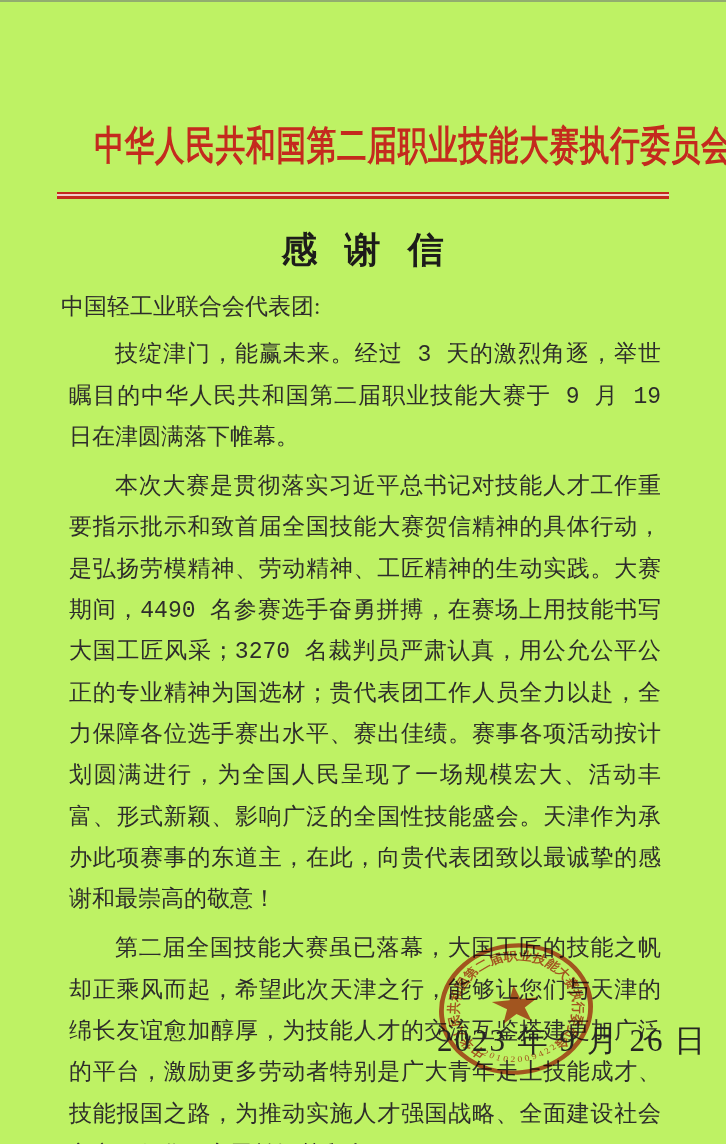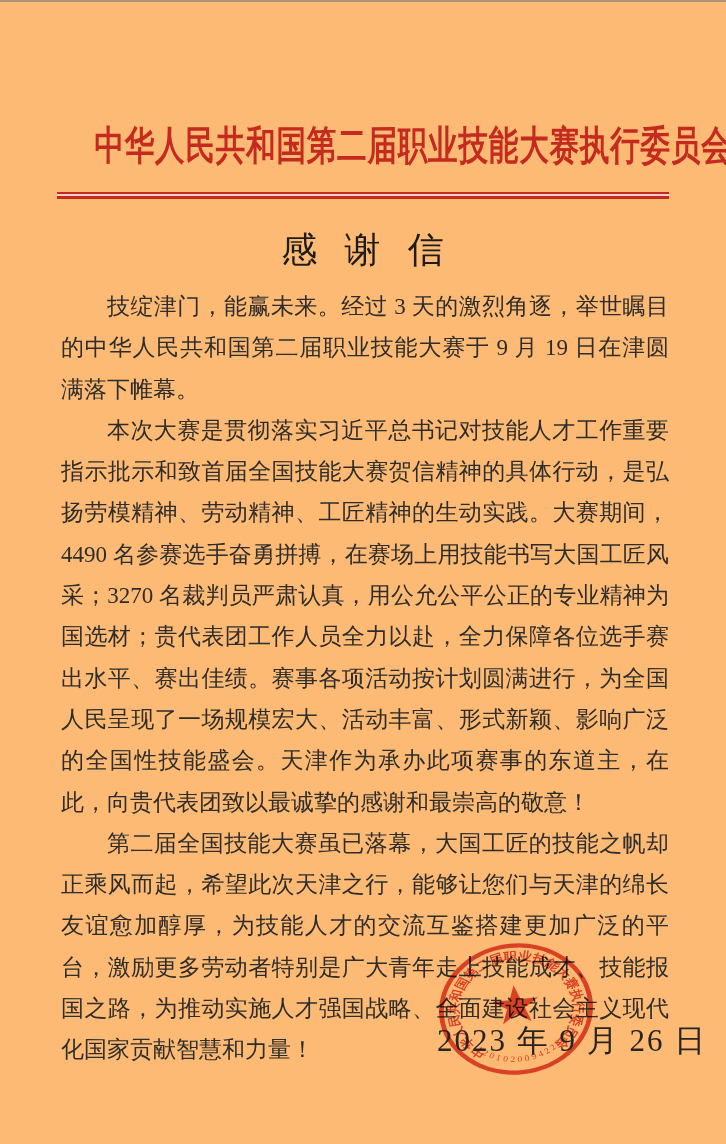--- a/index.html
+++ b/index.html
@@ -1,20 +1,20 @@
 <!DOCTYPE html>
 <html lang="zh" style="--accent: #c42a1e; --seal: #d6473c;"><head>
 <meta charset="utf-8">
 <style>
   html, body { margin: 0; padding: 0; }
   :root { --accent: #c42a1e; --seal: #d6473c; --ink: #2e2d2b; }
   .page {
     position: relative;
     width: 726px; height: 1144px;
-    background: #fdba74;
+    background: #bef264;
     overflow: hidden;
     font-family: "Liberation Serif", "DejaVu Serif", serif;
     color: var(--ink);
   }
   .scan-edge-top {
     position: absolute; top: 0; left: 0; right: 0; height: 2px;
     background: rgba(110,116,120,0.55);
   }
   .org-name {
     position: absolute; top: 118px; left: 0; right: 0;
@@ -26,30 +26,30 @@
   .divider {
     position: absolute; top: 192px; left: 57px; width: 612px; height: 7px;
     background: linear-gradient(to bottom,
       var(--accent) 0, var(--accent) 2px,
       #f0cdc8 2px, #f0cdc8 3.5px,
       var(--accent) 3.5px, var(--accent) 7px);
   }
   .letter-title {
     position: absolute; top: 226px; left: 0; right: 0; margin: 0;
     text-align: center;
-    font-size: 36px; font-weight: normal; color: #1d1c1a;
+    font-size: 36px; font-weight: bold; color: #1d1c1a;
     word-spacing: 0.45em; letter-spacing: 1px;
   }
   .body-block {
     position: absolute; top: 286px; left: 61px; width: 608px;
     font-size: 23px; line-height: 41.3px;
     text-align: justify; text-justify: inter-ideograph;
   }
   .salutation { margin: 0; }
-  .para { margin: 0; text-indent: 2em; }
+  .para { margin: 8px; text-indent: 2em; font-family: Liberation Mono, monospace; }
   .letter-date {
     position: absolute; top: 1020px; left: 437px;
     font-size: 31px; letter-spacing: 2px; color: #262522;
     white-space: nowrap; z-index: 3;
   }
   .seal {
     position: absolute; left: 436px; top: 941px;
     width: 160px; height: 136px;
     transform: rotate(-6deg);
     opacity: 0.9;
@@ -68,20 +68,21 @@
 
   <div class="scan-edge-top"></div>
 
   <div class="org-name">中华人民共和国第二届职业技能大赛执行委员会</div>
 
   <div class="divider"></div>
 
   <h1 class="letter-title">感 谢 信</h1>
 
   <div class="body-block">
+    <p class="salutation">中国轻工业联合会代表团:</p>
     <p class="para">技绽津门，能赢未来。经过 3 天的激烈角逐，举世瞩目的中华人民共和国第二届职业技能大赛于 9 月 19 日在津圆满落下帷幕。</p>
     <p class="para">本次大赛是贯彻落实习近平总书记对技能人才工作重要指示批示和致首届全国技能大赛贺信精神的具体行动，是弘扬劳模精神、劳动精神、工匠精神的生动实践。大赛期间，4490 名参赛选手奋勇拼搏，在赛场上用技能书写大国工匠风采；3270 名裁判员严肃认真，用公允公平公正的专业精神为国选材；贵代表团工作人员全力以赴，全力保障各位选手赛出水平、赛出佳绩。赛事各项活动按计划圆满进行，为全国人民呈现了一场规模宏大、活动丰富、形式新颖、影响广泛的全国性技能盛会。天津作为承办此项赛事的东道主，在此，向贵代表团致以最诚挚的感谢和最崇高的敬意！</p>
     <p class="para">第二届全国技能大赛虽已落幕，大国工匠的技能之帆却正乘风而起，希望此次天津之行，能够让您们与天津的绵长友谊愈加醇厚，为技能人才的交流互鉴搭建更加广泛的平台，激励更多劳动者特别是广大青年走上技能成才、技能报国之路，为推动实施人才强国战略、全面建设社会主义现代化国家贡献智慧和力量！</p>
   </div>
 
   <div class="letter-date">2023 年 9 月 26 日</div>
 
   <svg class="seal" viewBox="0 0 180 180" preserveAspectRatio="none">
     <circle cx="90" cy="90" r="84" fill="none" stroke="#d6473c" stroke-width="5.5"></circle>
     <defs>

